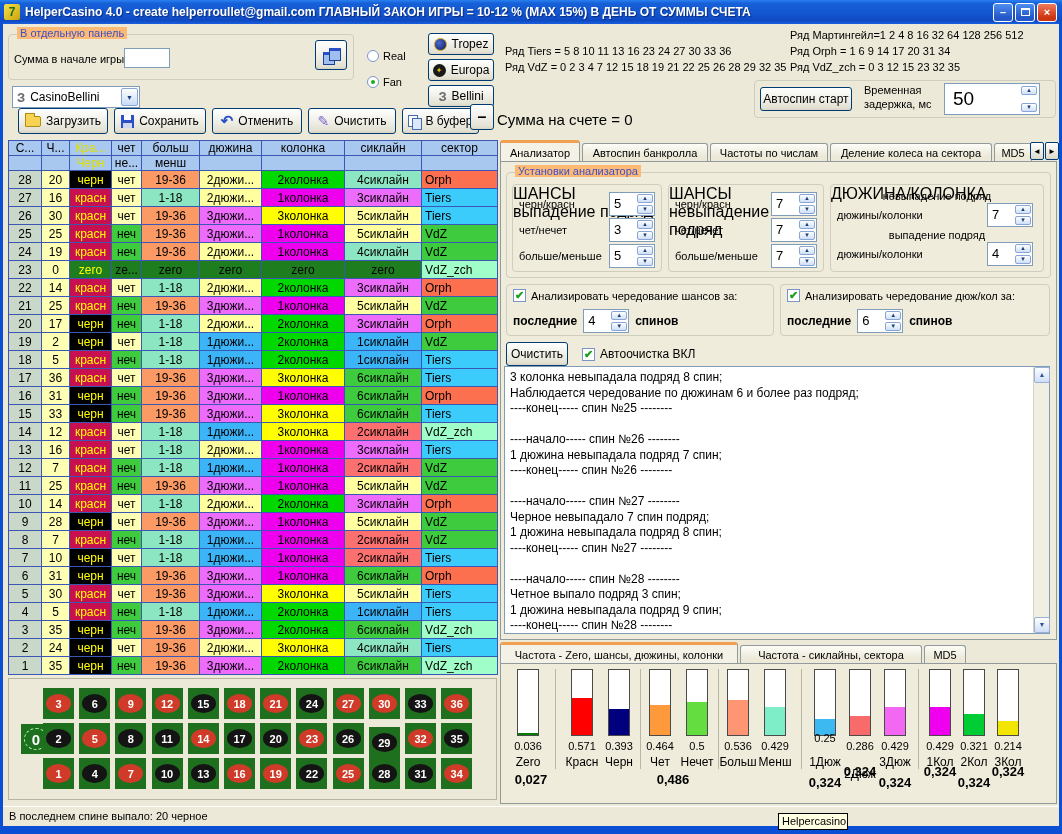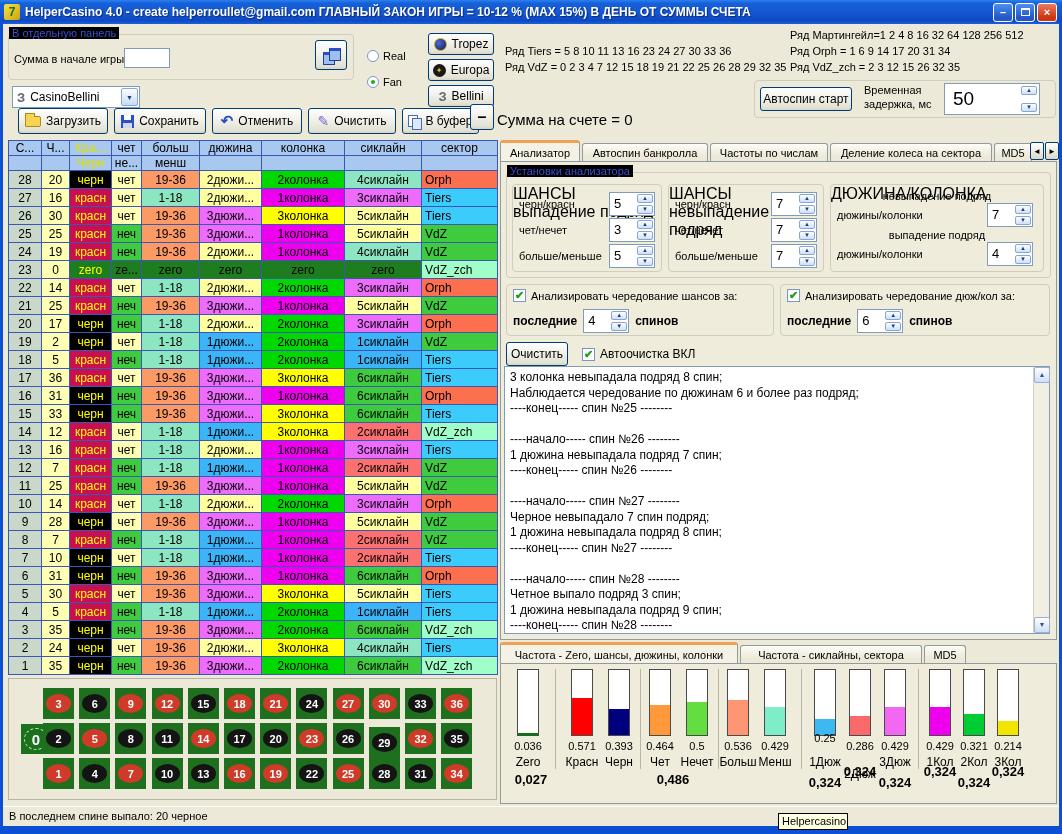--- a/index.html
+++ b/index.html
@@ -23,21 +23,21 @@
   .maxglyph { display:inline-block; width:9px; height:8px; border:1px solid #fff; border-top:2px solid #fff; margin-top:4px; }
   .border-l { position:absolute; left:0; top:22px; width:3px; height:812px; background:#0b4fd5; }
   .border-r { position:absolute; right:0; top:22px; width:3px; height:812px; background:#0b4fd5; }
   .border-b { position:absolute; left:0; top:826px; width:1062px; height:8px; background:#0b4fd5; }
 
   
   .xp-btn { display:inline-flex; align-items:center; justify-content:center; gap:5px;
     border:1px solid #003c74; border-radius:3px; font-size:12px; color:#000; cursor:default;
     background:linear-gradient(180deg,#fefefe,#f2f1ea 45%,#e3e1d2 90%,#d8d4c4); }
   .groupbox { position:absolute; border:1px solid #cfcdbd; border-radius:4px; }
-  .groupbox > .gb-title { position:absolute; top:-8px; left:0; background:#000000; padding:0 3px;
+  .groupbox > .gb-title { position:absolute; top:-8px; left:8px; background:#fdba74; padding:0 3px;
     font-size:11px; color:#3b4fd0; }
   .gb-plain { position:absolute; border:1px solid #cfcdbd; border-radius:4px; }
   .checkbox { display:inline-block; width:13px; height:13px; background:#fff; border:1px solid #7a96c8;
     font-size:11px; line-height:11px; text-align:center; color:#1aa01a; font-weight:bold; }
   .radio { display:inline-block; width:12px; height:12px; border:1px solid #7a96c8; border-radius:50%; background:#fff; position:relative; }
   .radio.sel:after { content:""; position:absolute; left:3px; top:3px; width:4px; height:4px; border-radius:50%; background:#18b018; }
   .spinctl { display:inline-flex; align-items:stretch; background:#fff; border:1px solid #7f9db9; height:24px; }
   .spinval { min-width:26px; font-size:13px; padding:3px 2px 0 4px; color:#000; }
   .spinbtns { display:flex; flex-direction:column; justify-content:space-between; padding:1px; gap:1px; }
   .sb { display:block; width:16px; height:9px; border:1px solid #87a5d7; border-radius:2px;
@@ -199,21 +199,21 @@
   <span class="xp-btn filebtn" style="left:402px; top:108px; width:77px;">
     <span class="icon-copy"></span>
       <span>В буфер</span>
   </span>
   <span class="abs xp-btn" style="left:470px; top:104px; width:24px; height:26px; font-weight:bold; font-size:16px;">–</span>
 
   <span class="series-line" style="left:505px; top:45px;">Ряд Tiers = 5 8 10 11 13 16 23 24 27 30 33 36</span>
   <span class="series-line" style="left:505px; top:61px;">Ряд VdZ = 0 2 3 4 7 12 15 18 19 21 22 25 26 28 29 32 35</span>
   <span class="series-line" style="left:790px; top:29px;">Ряд Мартингейл=1 2 4 8 16 32 64 128 256 512</span>
   <span class="series-line" style="left:790px; top:45px;">Ряд Orph = 1 6 9 14 17 20 31 34</span>
-  <span class="series-line" style="left:790px; top:61px;">Ряд VdZ_zch = 2 3 12 15 26 32 35</span>
+  <span class="series-line" style="left:790px; top:61px;">Ряд VdZ_zch = 0 3 12 15 23 32 35</span>
 
   <div class="gb-plain" style="left:754px; top:80px; width:302px; height:38px;"></div>
   <span class="abs xp-btn" style="left:760px; top:87px; width:92px; height:24px;">Автоспин старт</span>
   <span class="abs lbl11" style="left:864px; top:84px;">Временная</span>
   <span class="abs lbl11" style="left:864px; top:98px;">задержка, мс</span>
   <span class="abs" style="left:944px; top:83px; width:96px; height:32px; background:#fff; border:1px solid #7f9db9; display:flex;">
     <span style="flex:1; font-size:19px; padding:4px 0 0 8px;">50</span>
     <span class="spinbtns" style="padding:2px 2px;">
       <span class="sb">▲</span>
       <span class="sb">▼</span>

